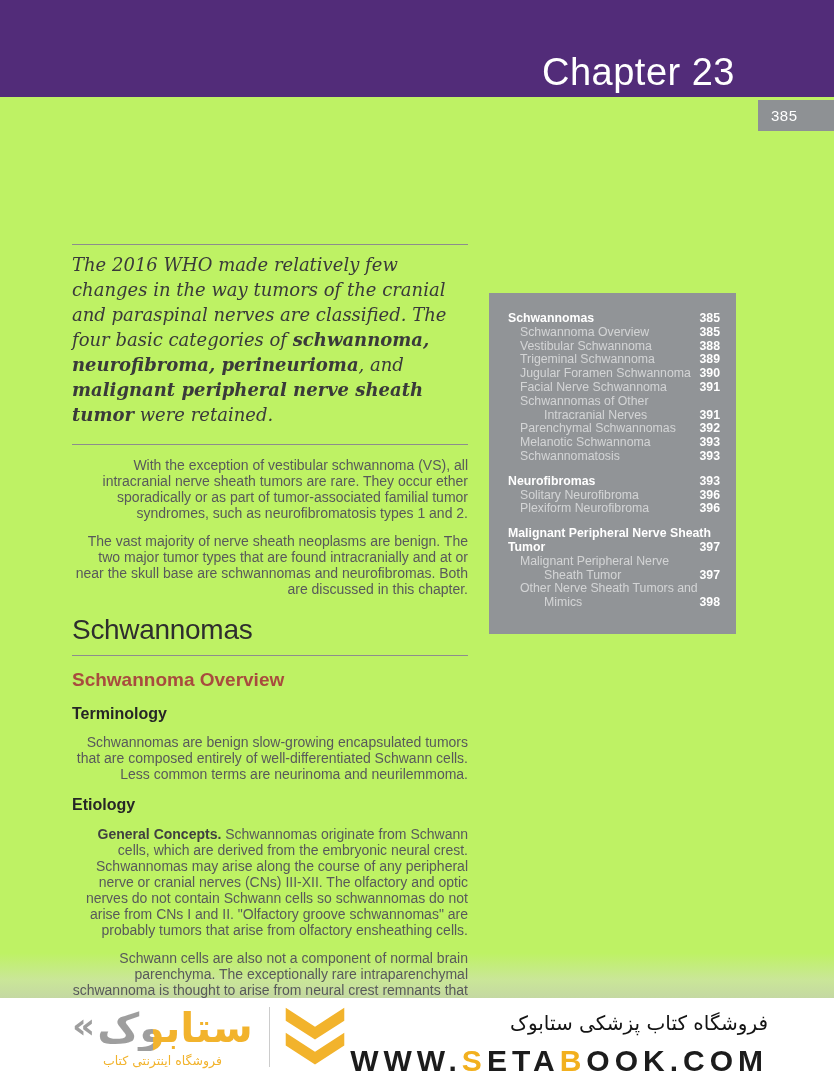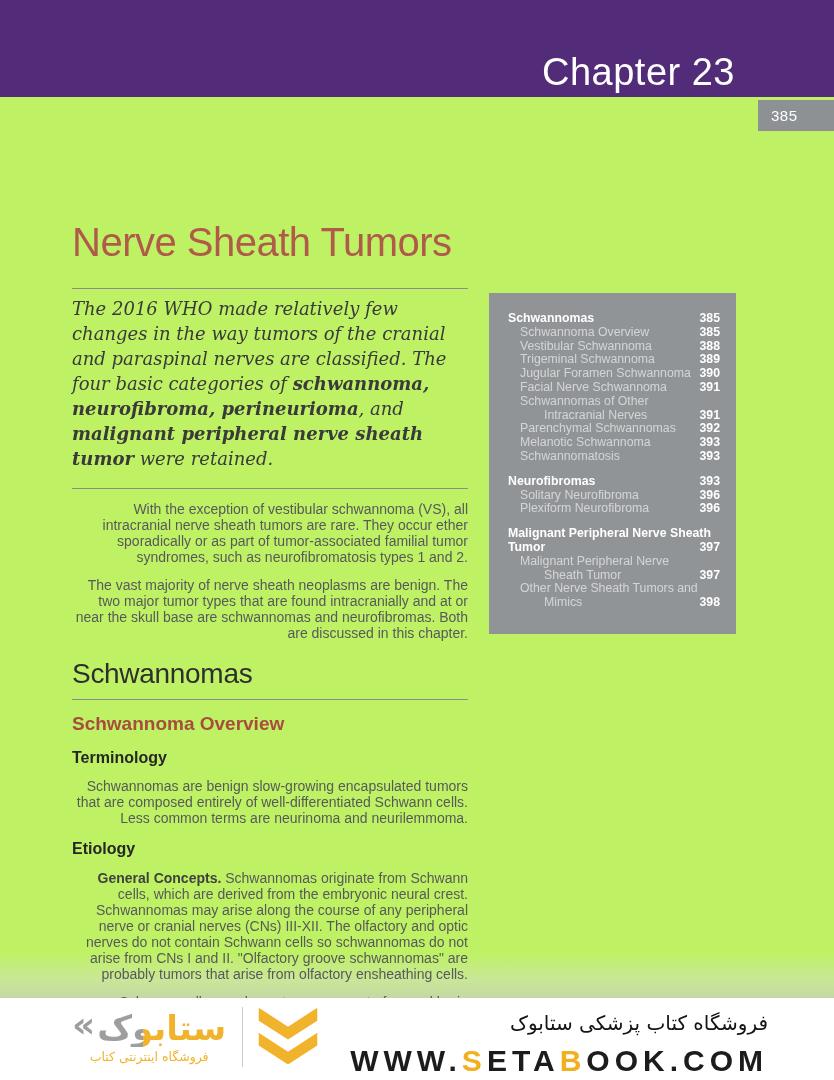--- a/index.html
+++ b/index.html
@@ -62,21 +62,21 @@
   
   .footer{position:absolute;left:0;top:998px;width:834px;height:82px;background:#ffffff;z-index:2;}
   .f-left{position:absolute;left:72px;top:6px;display:flex;align-items:center;}
   .brand-text{display:flex;flex-direction:column;align-items:center;}
   .brand-row{display:flex;align-items:center;}
   .guillemet{
     font-family:"DejaVu Sans",sans-serif;color:#9e9e9e;font-size:36px;font-weight:700;
     line-height:1;margin-right:2px;transform:translateY(-3px);
   }
   .brand-word{
-    font-family:"DejaVu Sans",sans-serif;font-weight:700;font-size:34px;line-height:1.1;
+    font-family:"DejaVu Sans",sans-serif;font-weight:700;font-size:41px;line-height:1.1;
     direction:rtl;color:#f2b32c;
   }
   @supports ((-webkit-background-clip:text) or (background-clip:text)){
     .brand-word{
       background:linear-gradient(90deg,#9e9e9e 0 36%,#f2b32c 36%);
       -webkit-background-clip:text;background-clip:text;color:transparent;
     }
   }
   .brand-tagline{
     font-family:"DejaVu Sans",sans-serif;direction:rtl;color:#f2b32c;
@@ -104,21 +104,20 @@
     <span class="chapter">Chapter 23</span>
   </div>
 
   <div class="badge">
     <span>385</span>
   </div>
 
   <div class="fade"></div>
 
   <div class="col-left">
-    <h1>Nerve Sheath Tumors</h1>
     <div class="rule r1"></div>
     <p class="intro"><span>The 2016 WHO made relatively few changes in the way tumors of the cranial and paraspinal nerves are classified. The four basic categories of </span><span class="seg-b">schwannoma, neurofibroma, perineurioma</span><span>, and </span><span class="seg-b">malignant peripheral nerve sheath tumor</span><span> were retained.</span></p>
     <div class="rule r2"></div>
     <p class="para">With the exception of vestibular schwannoma (VS), all intracranial nerve sheath tumors are rare. They occur ether sporadically or as part of tumor-associated familial tumor syndromes, such as neurofibromatosis types 1 and 2.</p>
     <p class="para">The vast majority of nerve sheath neoplasms are benign. The two major tumor types that are found intracranially and at or near the skull base are schwannomas and neurofibromas. Both are discussed in this chapter.</p>
     <h2>Schwannomas</h2>
     <div class="rule rh2"></div>
     <h3>Schwannoma Overview</h3>
     <h4>Terminology</h4>
     <p class="para">Schwannomas are benign slow-growing encapsulated tumors that are composed entirely of well-differentiated Schwann cells. Less common terms are neurinoma and neurilemmoma.</p>

